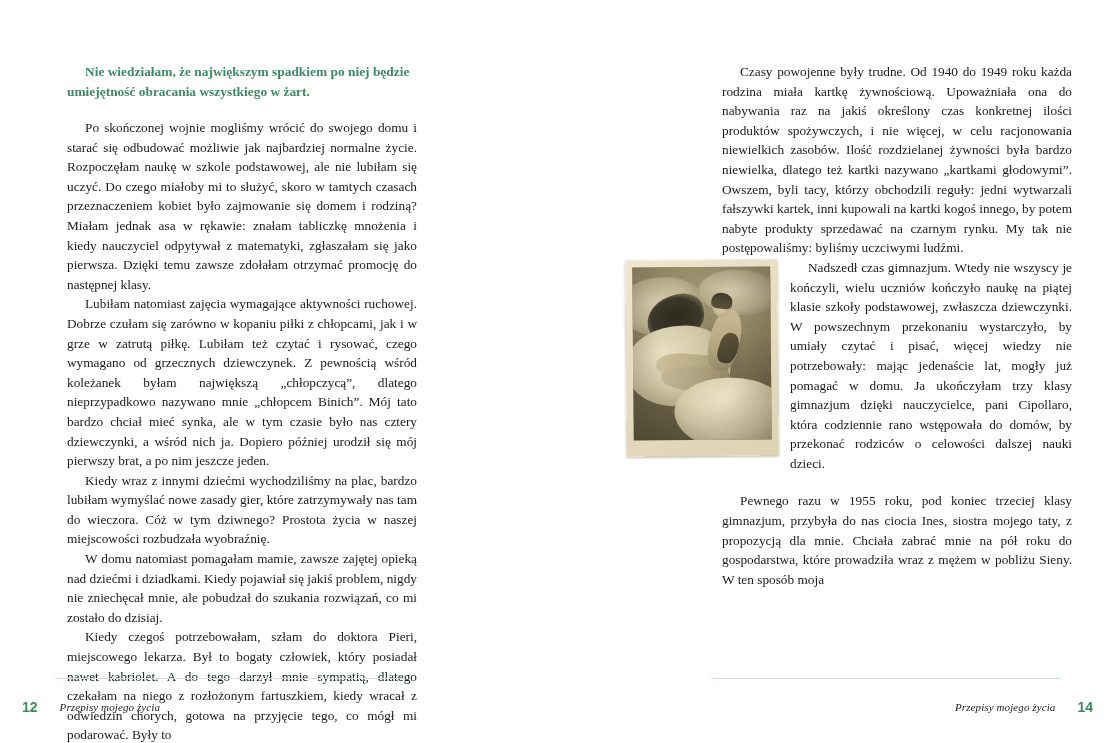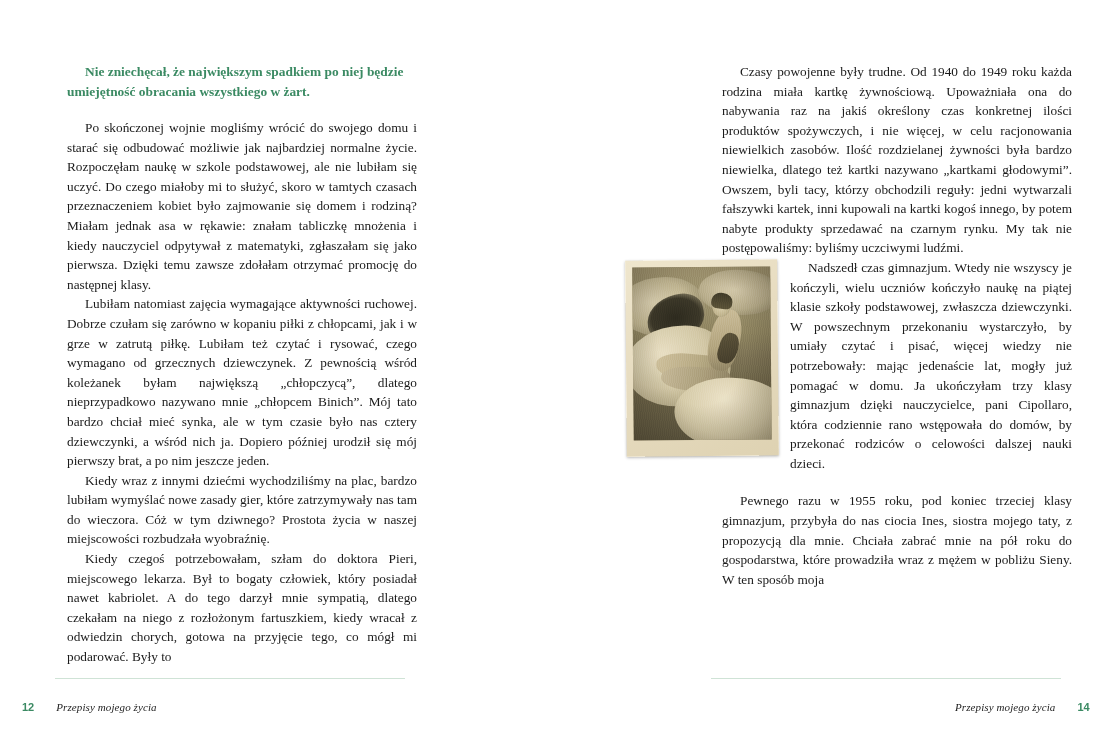--- a/index.html
+++ b/index.html
@@ -186,49 +186,50 @@
     align-items: center;
     font-size: 10.5px;
   }
   .page-left  .footer { left: 22px; }
   .page-right .footer { left: 396px; }
 
   .folio {
     color: #3b8a63;
     font-family: "Liberation Sans", "DejaVu Sans", sans-serif;
     font-weight: bold;
-    font-size: 11px;
+    font-size: 14px;
   }
   .runhead {
     font-family: "Liberation Serif", "DejaVu Serif", serif;
     font-style: italic;
     font-size: 11px;
     color: #232323;
     letter-spacing: 0.1px;
     text-align: center;
   }
   .page-left  .folio   { margin-right: 22px; }
   .page-right .runhead { margin-right: 22px; }
 </style>
 </head>
 <body>
 
 <div class="spread">
 
   <div class="page page-left">
     <div class="content">
 
-      <p class="chapter-lead">Nie zniechęcał, że największym spadkiem po niej będzie umiejętność obracania wszystkiego w żart.</p>
+      <p class="chapter-lead">Nie wiedziałam, że największym spadkiem po niej będzie umiejętność obracania wszystkiego w żart.</p>
 
       <p class="body">Po skończonej wojnie mogliśmy wrócić do swojego domu i starać się odbudować możliwie jak najbardziej normalne życie. Rozpoczęłam naukę w szkole podstawowej, ale nie lubiłam się uczyć. Do czego miałoby mi to służyć, skoro w tamtych czasach przeznaczeniem kobiet było zajmowanie się domem i rodziną? Miałam jednak asa w rękawie: znałam tabliczkę mnożenia i kiedy nauczyciel odpytywał z matematyki, zgłaszałam się jako pierwsza. Dzięki temu zawsze zdołałam otrzymać promocję do następnej klasy.</p>
 
       <p class="body">Lubiłam natomiast zajęcia wymagające aktywności ruchowej. Dobrze czułam się zarówno w kopaniu piłki z chłopcami, jak i w grze w zatrutą piłkę. Lubiłam też czytać i rysować, czego wymagano od grzecznych dziewczynek. Z pewnością wśród koleżanek byłam największą „chłopczycą”, dlatego nieprzypadkowo nazywano mnie „chłopcem Binich”. Mój tato bardzo chciał mieć synka, ale w tym czasie było nas cztery dziewczynki, a wśród nich ja. Dopiero później urodził się mój pierwszy brat, a po nim jeszcze jeden.</p>
 
       <p class="body">Kiedy wraz z innymi dziećmi wychodziliśmy na plac, bardzo lubiłam wymyślać nowe zasady gier, które zatrzymywały nas tam do wieczora. Cóż w tym dziwnego? Prostota życia w naszej miejscowości rozbudzała wyobraźnię.</p>
 
+      <p class="body">W domu natomiast pomagałam mamie, zawsze zajętej opieką nad dziećmi i dziadkami. Kiedy pojawiał się jakiś problem, nigdy nie zniechęcał mnie, ale pobudzał do szukania rozwiązań, co mi zostało do dzisiaj.</p>
 
       <p class="body">Kiedy czegoś potrzebowałam, szłam do doktora Pieri, miejscowego lekarza. Był to bogaty człowiek, który posiadał nawet kabriolet. A do tego darzył mnie sympatią, dlatego czekałam na niego z rozłożonym fartuszkiem, kiedy wracał z odwiedzin chorych, gotowa na przyjęcie tego, co mógł mi podarować. Były to</p>
     </div>
 
     <div class="footer-rule"></div>
 
     <div class="footer">
       <span class="folio">12</span>
       <span class="runhead">Przepisy mojego życia</span>
     </div>

